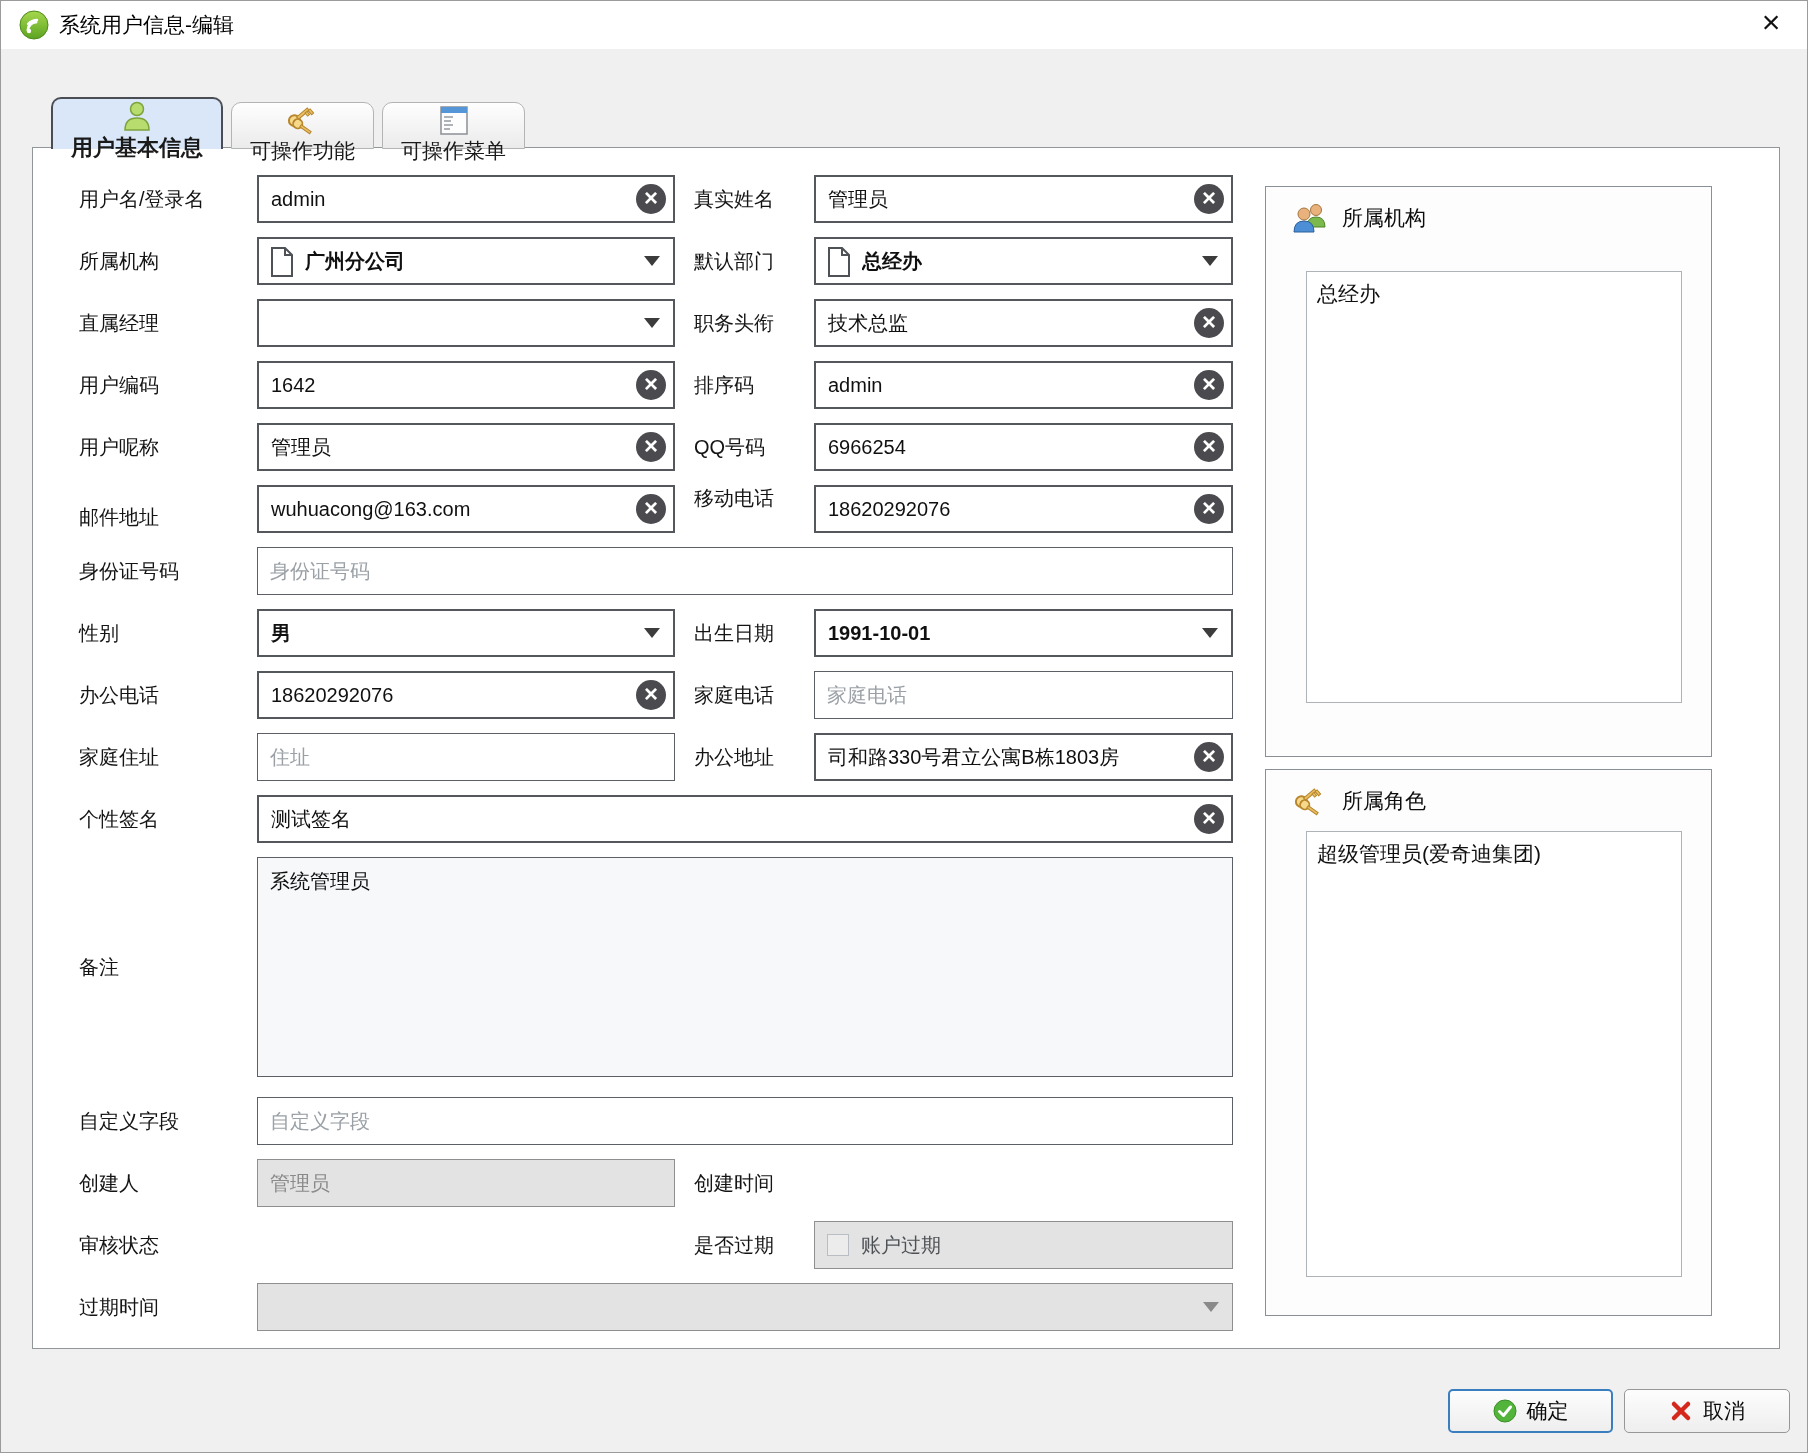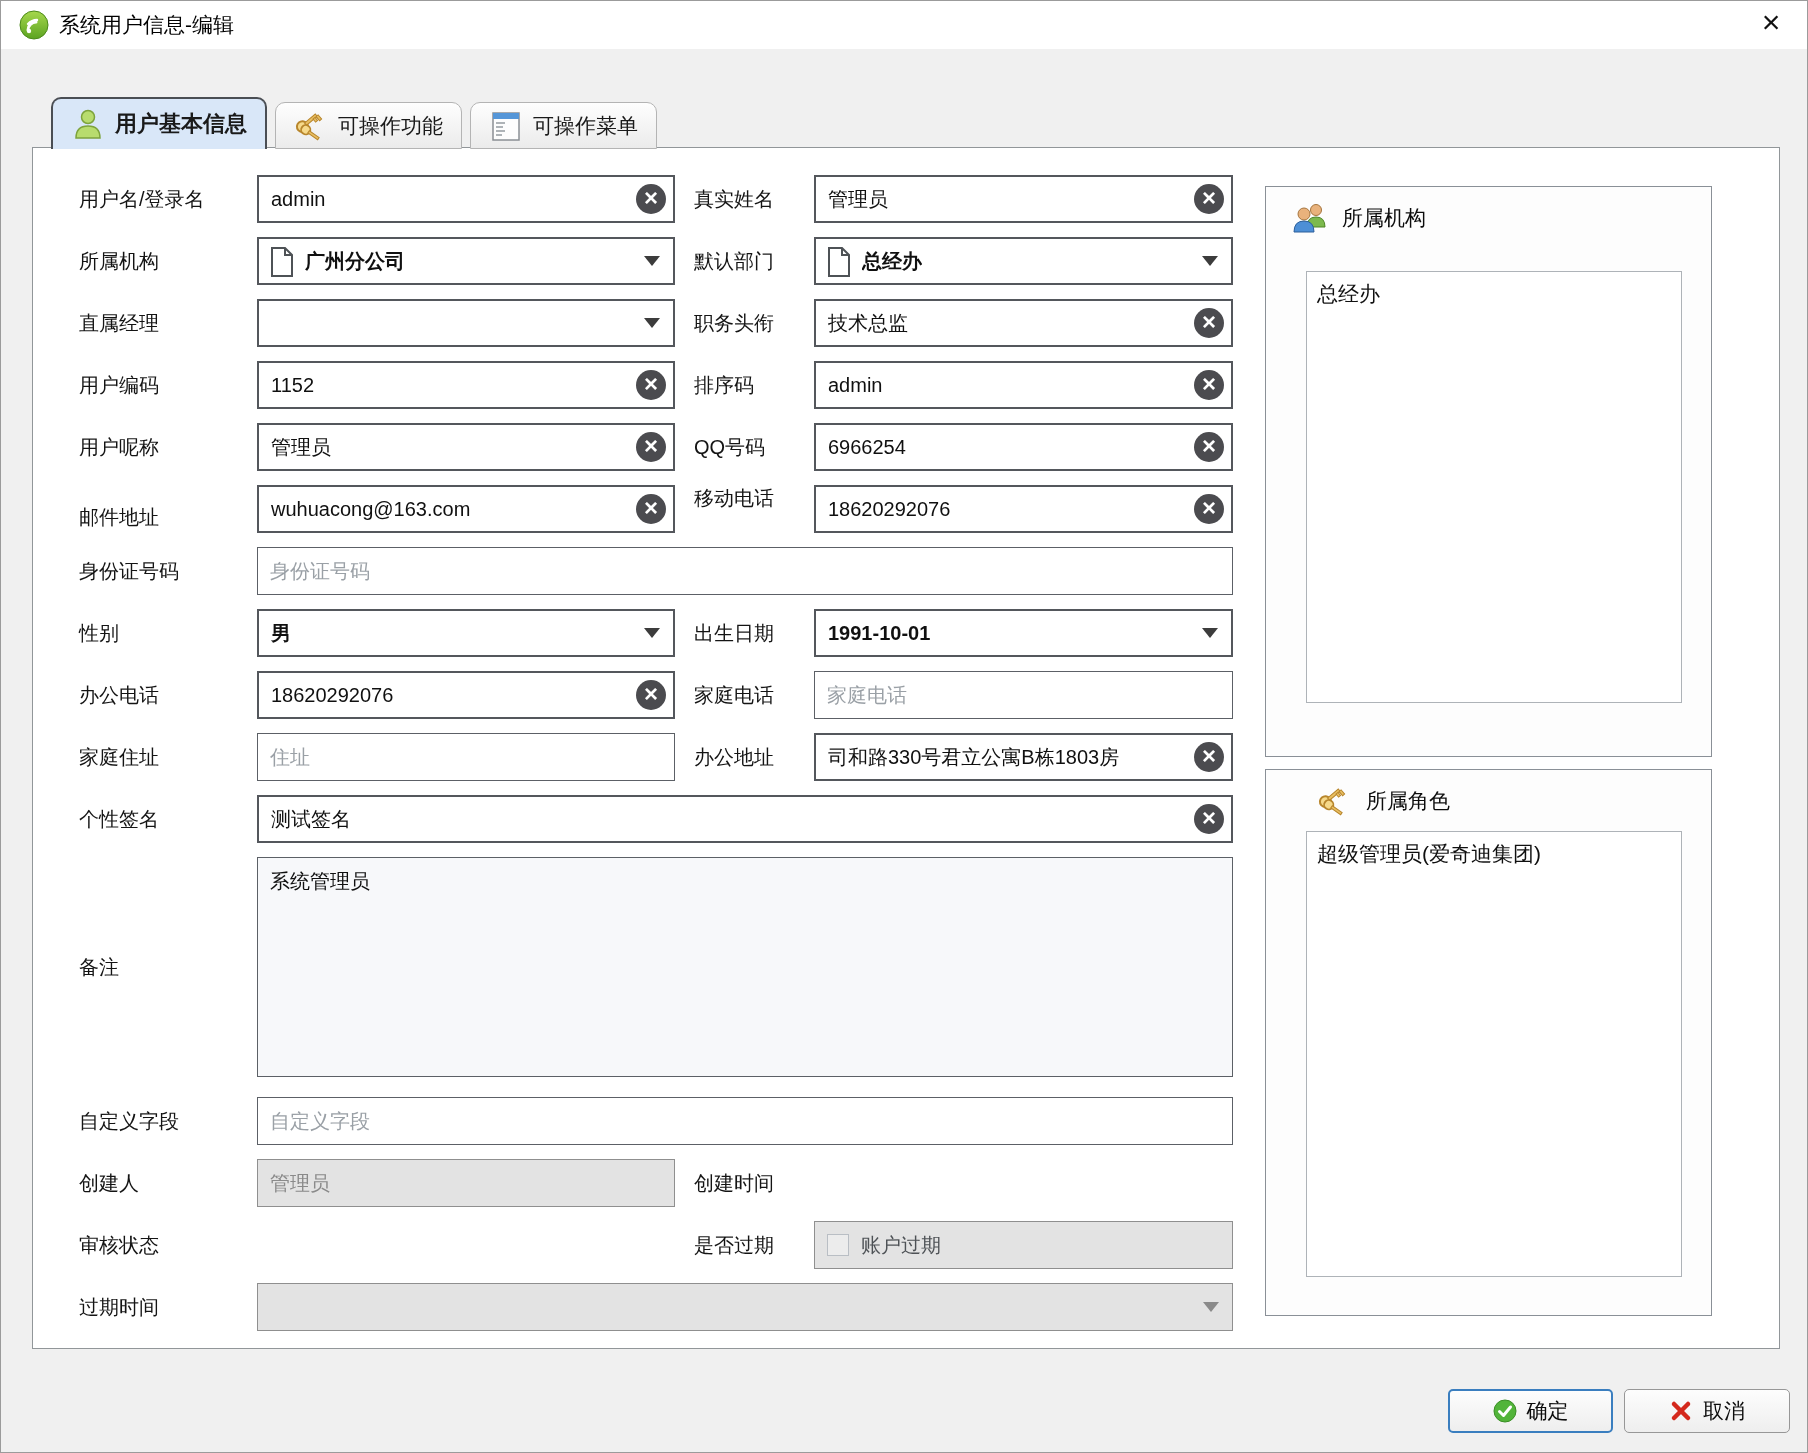--- a/index.html
+++ b/index.html
@@ -7,21 +7,21 @@
   .window{position:absolute;left:0;top:0;width:1806px;height:1451px;border:1px solid #9b9b9b;background:#f0f0f0;}
 
   
   .titlebar{position:absolute;left:0;top:0;width:100%;height:48px;background:#ffffff;}
   .app-icon{position:absolute;left:18px;top:9px;width:30px;height:30px;}
   .title-text{position:absolute;left:58px;top:0;line-height:48px;font-size:21px;color:#000;}
   .close-btn{position:absolute;right:14px;top:0;width:44px;height:44px;text-align:center;line-height:42px;font-size:32px;color:#111;cursor:pointer;}
 
   
   .tabs{position:absolute;left:50px;top:96px;height:52px;display:flex;align-items:flex-end;gap:8px;z-index:3;}
-  .tab{box-sizing:border-box;display:flex;align-items:center;gap:10px;padding:0 18px;height:47px;background:linear-gradient(#fefefe,#ebebeb);border:1px solid #b4b4b4;border-radius:10px 10px 0 0;font-size:21px;color:#1a1a1a;cursor:pointer;}
+  .tab{box-sizing:border-box;display:flex;align-items:center;padding:0 18px;height:47px;background:linear-gradient(#fefefe,#ebebeb);border:1px solid #b4b4b4;border-radius:10px 10px 0 0;font-size:21px;color:#1a1a1a;cursor:pointer;flex-direction:column;}
   .tab.active{height:52px;background:#d9e7f8;border:2px solid #4a4e54;border-bottom:none;font-weight:bold;font-size:22px;}
   .tab .ticon{width:34px;height:34px;flex:0 0 auto;}
 
   
   .panel{position:absolute;left:31px;top:146px;width:1746px;height:1200px;background:#ffffff;border:1px solid #919699;z-index:1;}
 
   .lbl{position:absolute;font-size:20px;color:#141414;line-height:48px;white-space:nowrap;}
   .fld{position:absolute;box-sizing:border-box;height:48px;background:#fff;border:2px solid #54575c;font-size:20px;color:#101010;display:flex;align-items:center;padding:0 44px 0 12px;}
   .fld .val{white-space:nowrap;overflow:hidden;}
   .fld.noclear{padding-right:12px;}
@@ -154,21 +154,21 @@
       <span class="arrow"></span>
     </div>
     <div class="lbl l-right" style="top:151px">职务头衔</div>
     <div class="fld f-right" style="top:151px">
       <span class="val">技术总监</span>
       <span class="clear">×</span>
     </div>
 
     <div class="lbl l-left" style="top:213px">用户编码</div>
     <div class="fld f-left" style="top:213px">
-      <span class="val">1152</span>
+      <span class="val">1642</span>
       <span class="clear">×</span>
     </div>
     <div class="lbl l-right" style="top:213px">排序码</div>
     <div class="fld f-right" style="top:213px">
       <span class="val">admin</span>
       <span class="clear">×</span>
     </div>
 
     <div class="lbl l-left" style="top:275px">用户呢称</div>
     <div class="fld f-left" style="top:275px">
@@ -271,21 +271,21 @@
           <circle cx="12" cy="13" r="6" fill="#e9b27c" stroke="#a5753e" stroke-width="1"></circle>
           <path d="M2 31 q0 -11 10 -11 q10 0 10 11 z" fill="#4d8fd6" stroke="#2c5f9b" stroke-width="1"></path>
         </svg>
         <span>所属机构</span>
       </div>
       <div class="glist" style="top:84px;height:432px;">
         <div class="item">总经办</div>
       </div>
     </div>
 
-    <div class="group" style="left:1232px;top:621px;height:547px;padding-left:24px;">
+    <div class="group" style="left:1232px;top:621px;height:547px;">
       <div class="group-hd">
         <svg class="gicon" viewBox="0 0 34 34">
           <g transform="rotate(-40 17 17)">
             <circle cx="10" cy="12" r="5.5" fill="#f6d98a" stroke="#b8862c" stroke-width="2"></circle>
             <rect x="14" y="10.6" width="14" height="3" fill="#e9bf62" stroke="#b8862c" stroke-width="1"></rect>
             <rect x="23" y="13" width="2.6" height="4" fill="#e9bf62" stroke="#b8862c" stroke-width="1"></rect>
             <rect x="27" y="13" width="2.6" height="5.5" fill="#e9bf62" stroke="#b8862c" stroke-width="1"></rect>
           </g>
           <g transform="rotate(35 17 22)">
             <circle cx="12" cy="24" r="4.6" fill="#f6d98a" stroke="#b8862c" stroke-width="1.8"></circle>

